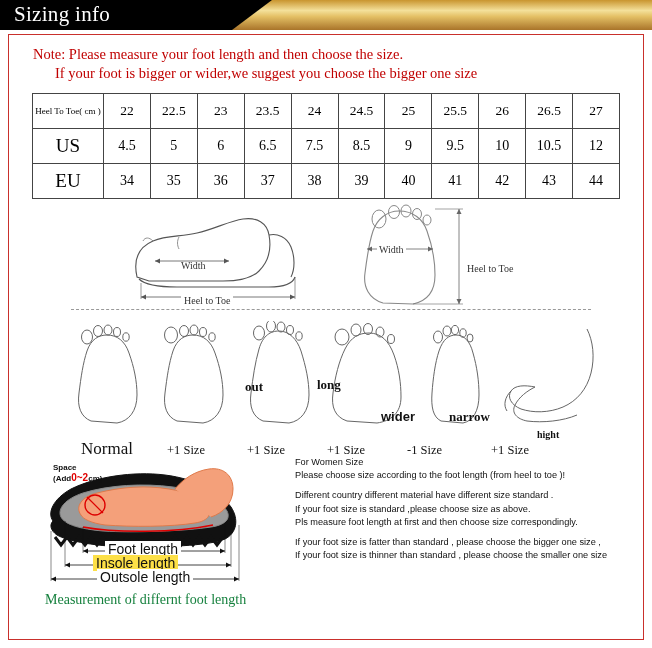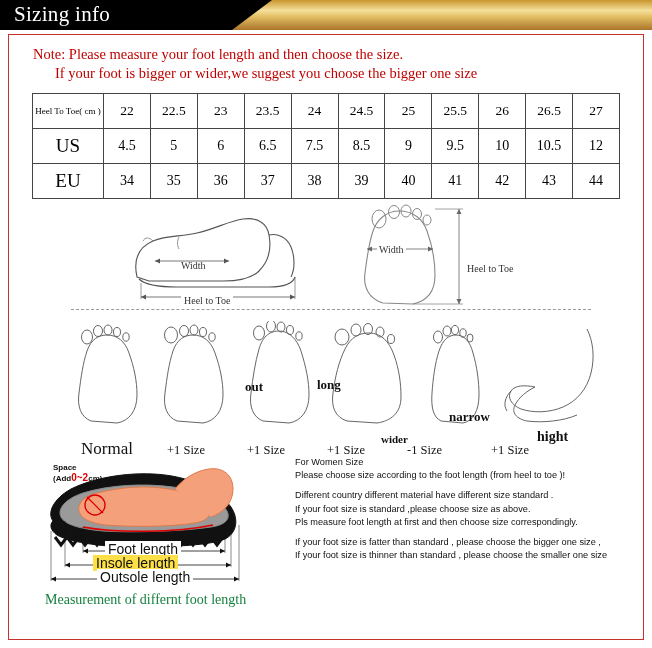--- a/index.html
+++ b/index.html
@@ -255,23 +255,23 @@
 
       <g stroke="#666" fill="none" stroke-width="1" transform="translate(432,6)">
         <path d="M84 2 C90 14 92 30 88 46 C84 62 74 74 60 80 C46 86 30 86 18 82 C8 78 4 70 8 64 C12 58 22 58 32 60"></path>
         <path d="M32 60 C24 64 16 70 12 78 C8 86 14 92 24 94 C40 96 60 94 74 88"></path>
         <path d="M8 64 C2 70 0 78 4 84"></path>
       </g>
     </svg>
 
     <div class="lbl bold" style="left:236px;top:176px;font-size:13px;font-family:'Liberation Serif',serif;">out</div>
     <div class="lbl bold" style="left:308px;top:174px;font-size:13px;font-family:'Liberation Serif',serif;">long</div>
-    <div class="lbl bold" style="left:372px;top:206px;font-size:11px;font-family:Liberation Serif, serif;margin-top:24px;">wider</div>
+    <div class="lbl bold" style="left:372px;top:206px;font-size:13px;font-family:Liberation Sans, sans-serif;">wider</div>
     <div class="lbl bold" style="left:440px;top:206px;font-size:13px;font-family:'Liberation Serif',serif;">narrow</div>
-    <div class="lbl bold" style="left:528px;top:226px;font-size:14px;font-family:'Liberation Serif',serif;">hight</div>
+    <div class="lbl bold" style="left:528px;top:226px;font-size:10px;font-family:'Liberation Serif',serif;">hight</div>
 
     <div class="sizecaption ital" style="left:72px;top:236px;font-size:17px;">Normal</div>
     <div class="sizecaption" style="left:158px;top:240px;">+1 Size</div>
     <div class="sizecaption" style="left:238px;top:240px;">+1 Size</div>
     <div class="sizecaption" style="left:318px;top:240px;">+1 Size</div>
     <div class="sizecaption" style="left:398px;top:240px;">-1 Size</div>
     <div class="sizecaption" style="left:482px;top:240px;">+1 Size</div>
   </div>
 
   <div class="bottom">

